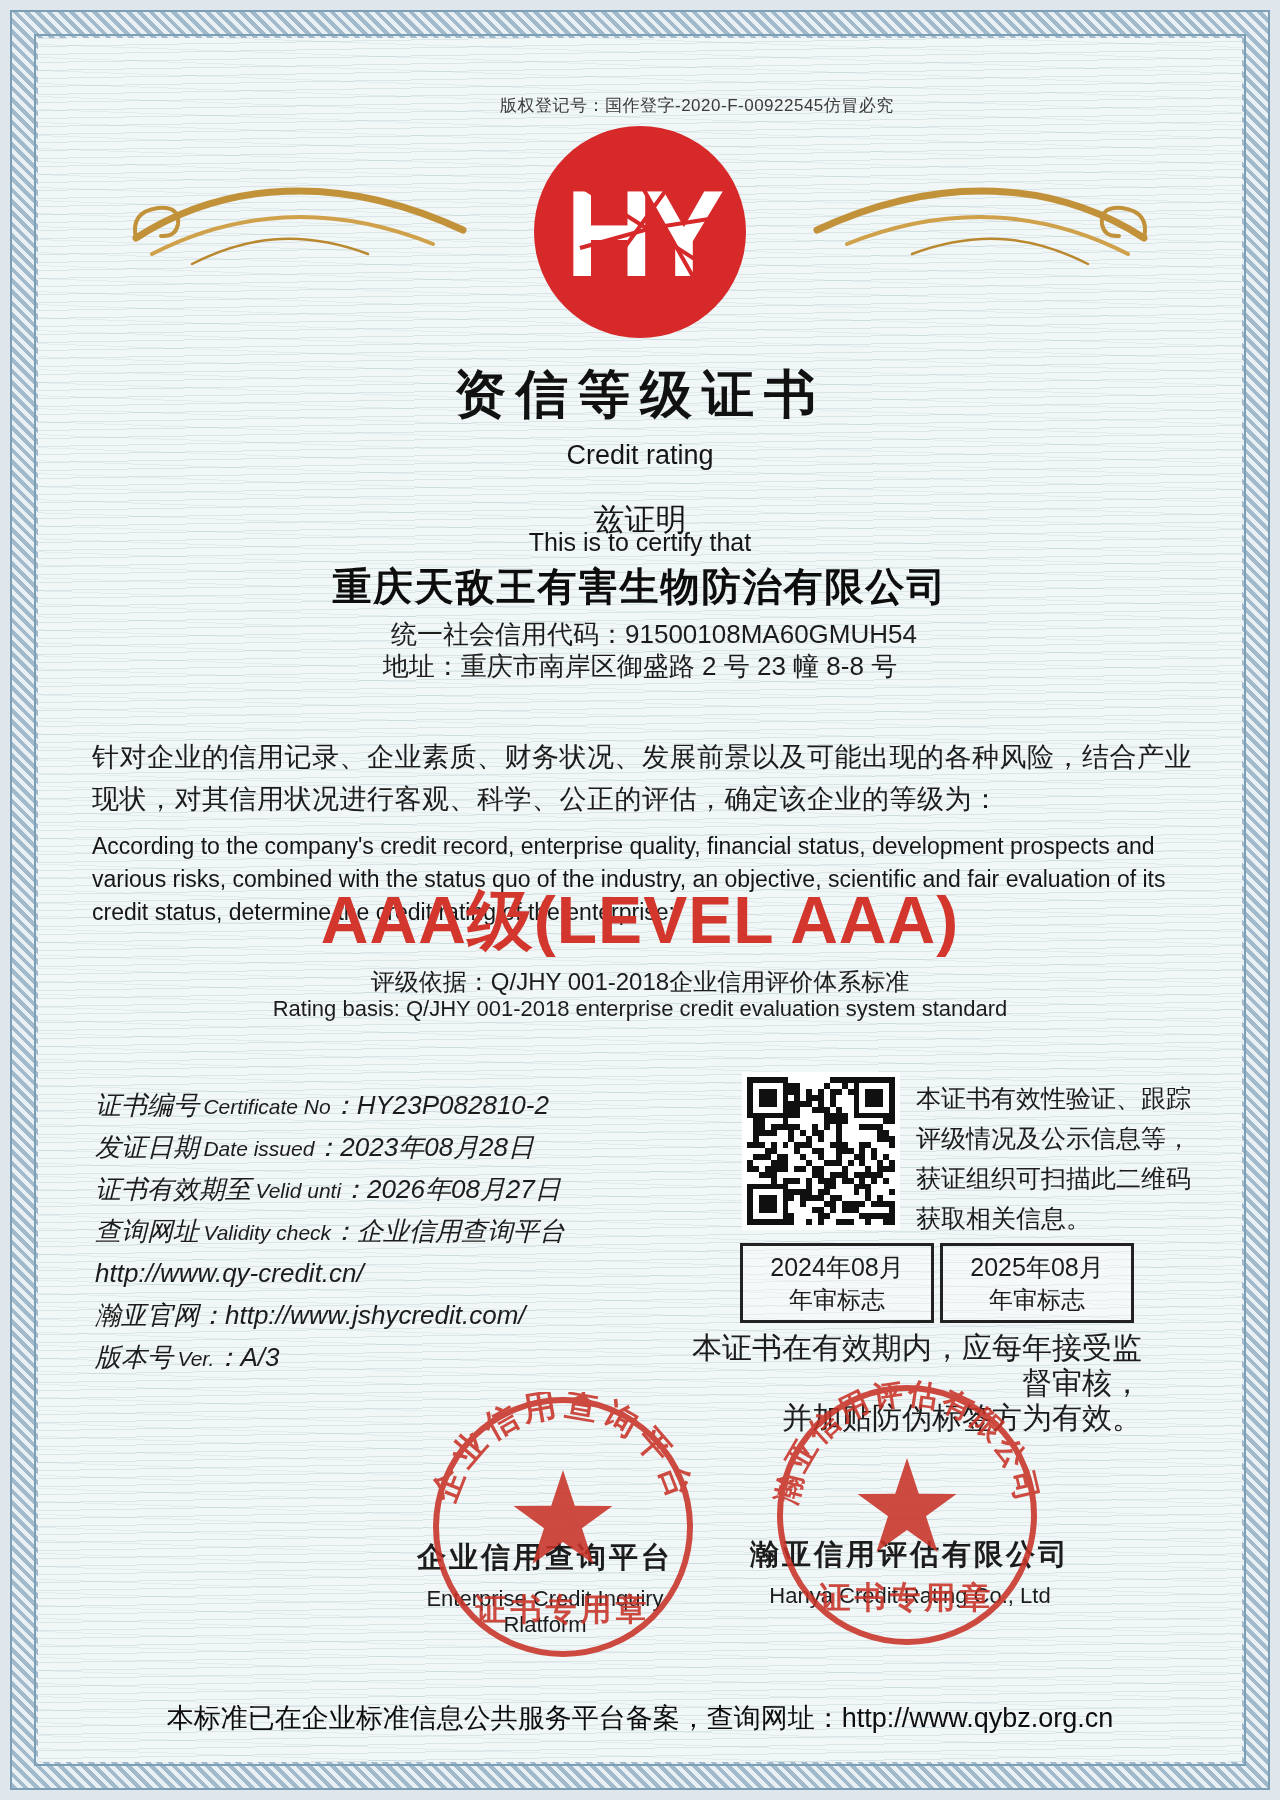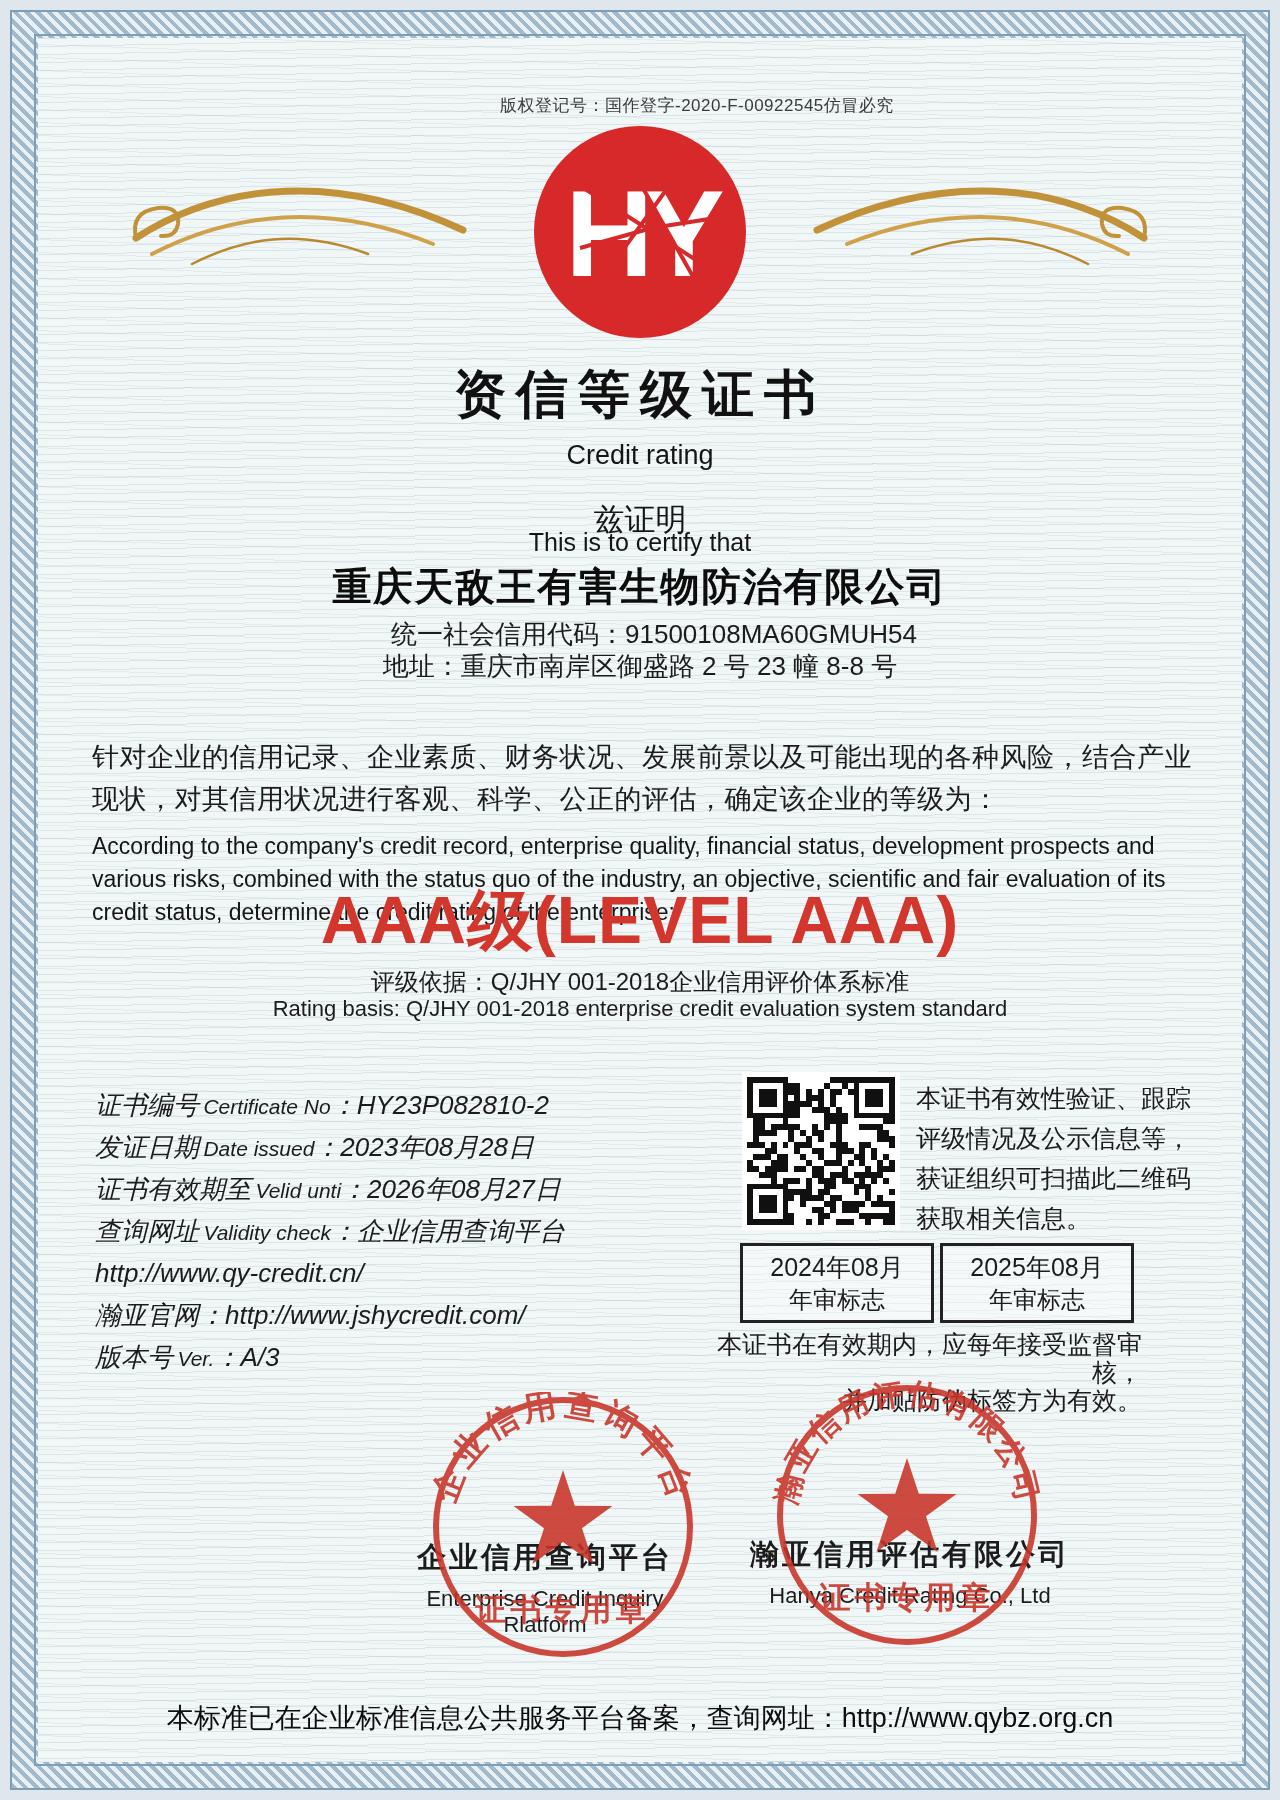--- a/index.html
+++ b/index.html
@@ -73,21 +73,21 @@
 
   .qr-note { top:1078px; left:916px; width:286px; text-align:left; font-size:25px; line-height:40px; }
 
   .mark-box { top:1243px; width:188px; height:74px; border:3px solid #222; background:rgba(255,255,255,.35);
               display:flex; flex-direction:column; align-items:center; justify-content:center; }
   .mark-box .p { font-size:25px; line-height:33px; }
   .mark-box .l { font-size:24px; line-height:31px; }
   .mark-1 { left:740px; }
   .mark-2 { left:940px; }
 
-  .supervision { top:1330px; left:690px; width:452px; text-align:right; font-size:25px; line-height:28px; }
+  .supervision { top:1330px; left:690px; width:452px; text-align:right; font-size:30px; line-height:35px; }
 
   .issuer { text-align:center; }
   .issuer .cn { font-size:29px; font-weight:700; letter-spacing:3px; }
   .issuer .en { font-size:22px; margin-top:8px; }
   .issuer-1 { top:1538px; left:390px; width:310px; }
   .issuer-2 { top:1535px; left:710px; width:400px; }
 
   .stamp { opacity:.88; }
   .stamp-1 { top:1392px; left:428px; }
   .stamp-2 { top:1380px; left:772px; }

